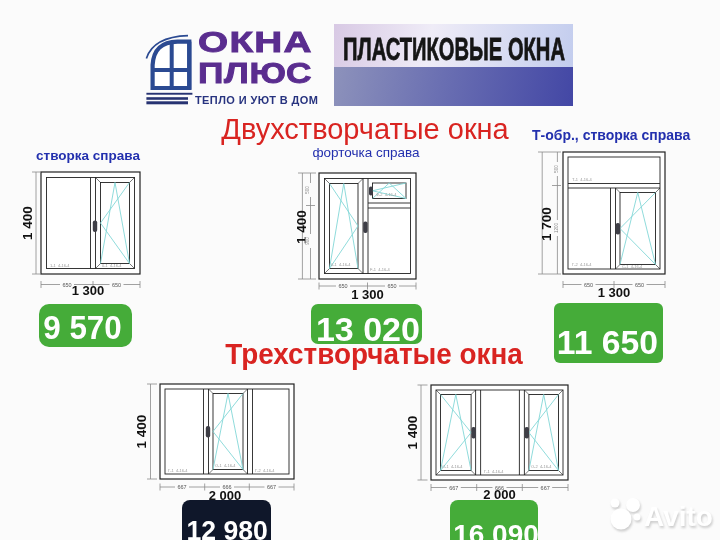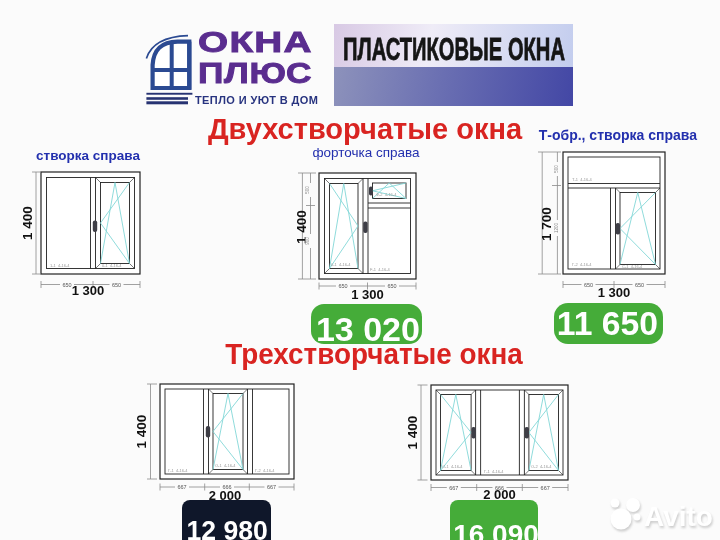--- a/index.html
+++ b/index.html
@@ -29,27 +29,27 @@
   <div class="abs" style="left:195px;top:94px;font-size:11px;font-weight:700;color:#27337f;letter-spacing:0.4px;text-align:center;">ТЕПЛО И УЮТ В ДОМ</div>
 
   <div class="abs" style="left:334px;top:24px;width:239px;height:82px;">
 
     <div style="position:absolute;left:0;top:0;width:239px;height:42.5px;background:linear-gradient(100deg,#d8c9e4 0%,#efecf7 40%,#c3cdee 100%);"></div>
     <div style="position:absolute;left:9px;top:6.5px;display:inline-block;font-size:32px;font-weight:700;color:#151515;-webkit-text-stroke:0.8px #151515;transform:scaleX(0.63);transform-origin:left top;white-space:nowrap;">ПЛАСТИКОВЫЕ ОКНА</div>
 
     <div style="position:absolute;left:0;top:42.5px;width:239px;height:39.5px;background:linear-gradient(100deg,#8d92bb 0%,#6a6fb2 45%,#4347a5 100%);"></div>
   </div>
 
-  <div class="abs" style="left:115px;top:113px;width:500px;text-align:center;font-size:29px;font-weight:700;color:#d92421;">Двухстворчатые окна</div>
+  <div class="abs" style="left:115px;top:113px;width:500px;text-align:center;font-size:29px;font-weight:400;color:#d92421;">Двухстворчатые окна</div>
 
   <div class="abs" style="left:18px;top:148px;width:140px;text-align:center;font-size:13.5px;font-weight:700;color:#2330ae;">створка справа</div>
 
   <div class="abs" style="left:296px;top:145px;width:140px;text-align:center;font-size:13.5px;font-weight:400;color:#2330ae;">форточка справа</div>
 
-  <div class="abs" style="left:532px;top:127px;width:165px;text-align:right;font-size:14px;font-weight:700;color:#2330ae;">Т-обр., створка справа</div>
+  <div class="abs" style="left:532px;top:127px;width:165px;text-align:left;font-size:14px;font-weight:700;color:#2330ae;">Т-обр., створка справа</div>
 
   <div class="abs" style="left:124px;top:338px;width:500px;text-align:center;font-size:29px;font-weight:700;color:#d92421;transform:scaleX(0.96);">Трехстворчатые окна</div>
 
   <svg class="abs" style="left:0;top:0;" width="720" height="540" viewBox="0 0 720 540">
     <g fill="none" stroke-linecap="butt">
 
       <g stroke="#222">
         <rect x="41" y="172" width="99" height="102" stroke-width="1.2" fill="#fff"></rect>
         <rect x="46.5" y="177.5" width="88" height="91" stroke-width="0.9" fill="#fff"></rect>
         <line x1="90.5" y1="177.5" x2="90.5" y2="268.5" stroke-width="0.9"></line>
@@ -309,24 +309,25 @@
       <g fill="#555" font-size="5.5px" stroke="none" font-family="Liberation Sans,sans-serif" text-anchor="middle">
         <text x="453.8" y="489.5">667</text>
         <text x="499.5" y="489.5">666</text>
         <text x="545.2" y="489.5">667</text>
       </g>
       <text x="499.5" y="498.5" text-anchor="middle" fill="#111" font-size="13px" font-weight="bold" stroke="none" font-family="Liberation Sans,sans-serif">2 000</text>
 
     </g>
   </svg>
 
-
-  <div class="abs" style="left:311px;top:304px;width:111px;height:34.4px;padding-top:5.6px;background:#45ac39;border-radius:13px;color:#fff;font-size:34px;font-weight:700;text-align:center;"><span style="display:inline-block;transform:translateX(1.4px) scaleX(1);">13 020</span></div>
-
-  <div class="abs" style="left:554px;top:303px;width:109px;height:40.4px;padding-top:1px;background:#45ac39;border-radius:14px;color:#fff;font-size:34px;font-weight:700;text-align:center;"><span style="display:inline-block;transform:translateX(-0.7px) scaleX(0.99);">11 650</span></div>
+  <div class="abs" style="left:39px;top:304px;width:93px;height:38.4px;padding-top:4.6px;background:#45ac39;border-radius:10px;color:#fff;font-size:33px;font-weight:700;text-align:center;"><span style="display:inline-block;transform:translateX(-2.8px) scaleX(0.95);">9 570</span></div>
+
+  <div class="abs" style="left:311px;top:304px;width:111px;height:34.4px;padding-top:5.6px;background:#45ac39;border-radius:7px;color:#fff;font-size:34px;font-weight:700;text-align:center;"><span style="display:inline-block;transform:translateX(1.4px) scaleX(1);">13 020</span></div>
+
+  <div class="abs" style="left:554px;top:303px;width:109px;height:40.4px;padding-top:20px;background:#45ac39;border-radius:6px;color:#fff;font-size:34px;font-weight:700;text-align:center;"><span style="display:inline-block;transform:translateX(-0.7px) scaleX(0.99);">11 650</span></div>
 
   <div class="abs" style="left:182px;top:500px;width:89px;height:31.6px;padding-top:15px;background:#0f172a;border-radius:8px;color:#fff;font-size:28px;font-weight:700;text-align:center;"><span style="display:inline-block;transform:translateX(0.4px) scaleX(0.95);">12 980</span></div>
 
   <div class="abs" style="left:450px;top:500px;width:88px;height:30.8px;padding-top:19px;background:#45ac39;border-radius:8px;color:#fff;font-size:28px;font-weight:700;text-align:center;"><span style="display:inline-block;transform:translateX(2px) scaleX(1);">16 090</span></div>
 
   <svg class="abs" style="left:600px;top:492px;" width="120" height="48" viewBox="0 0 120 48">
     <g fill="#ffffff" style="filter:drop-shadow(1px 2px 1px rgba(120,120,120,0.35));">
       <circle cx="21" cy="27" r="10.5"></circle>
       <circle cx="33" cy="13" r="7"></circle>
       <circle cx="15" cy="11" r="4.5"></circle>

